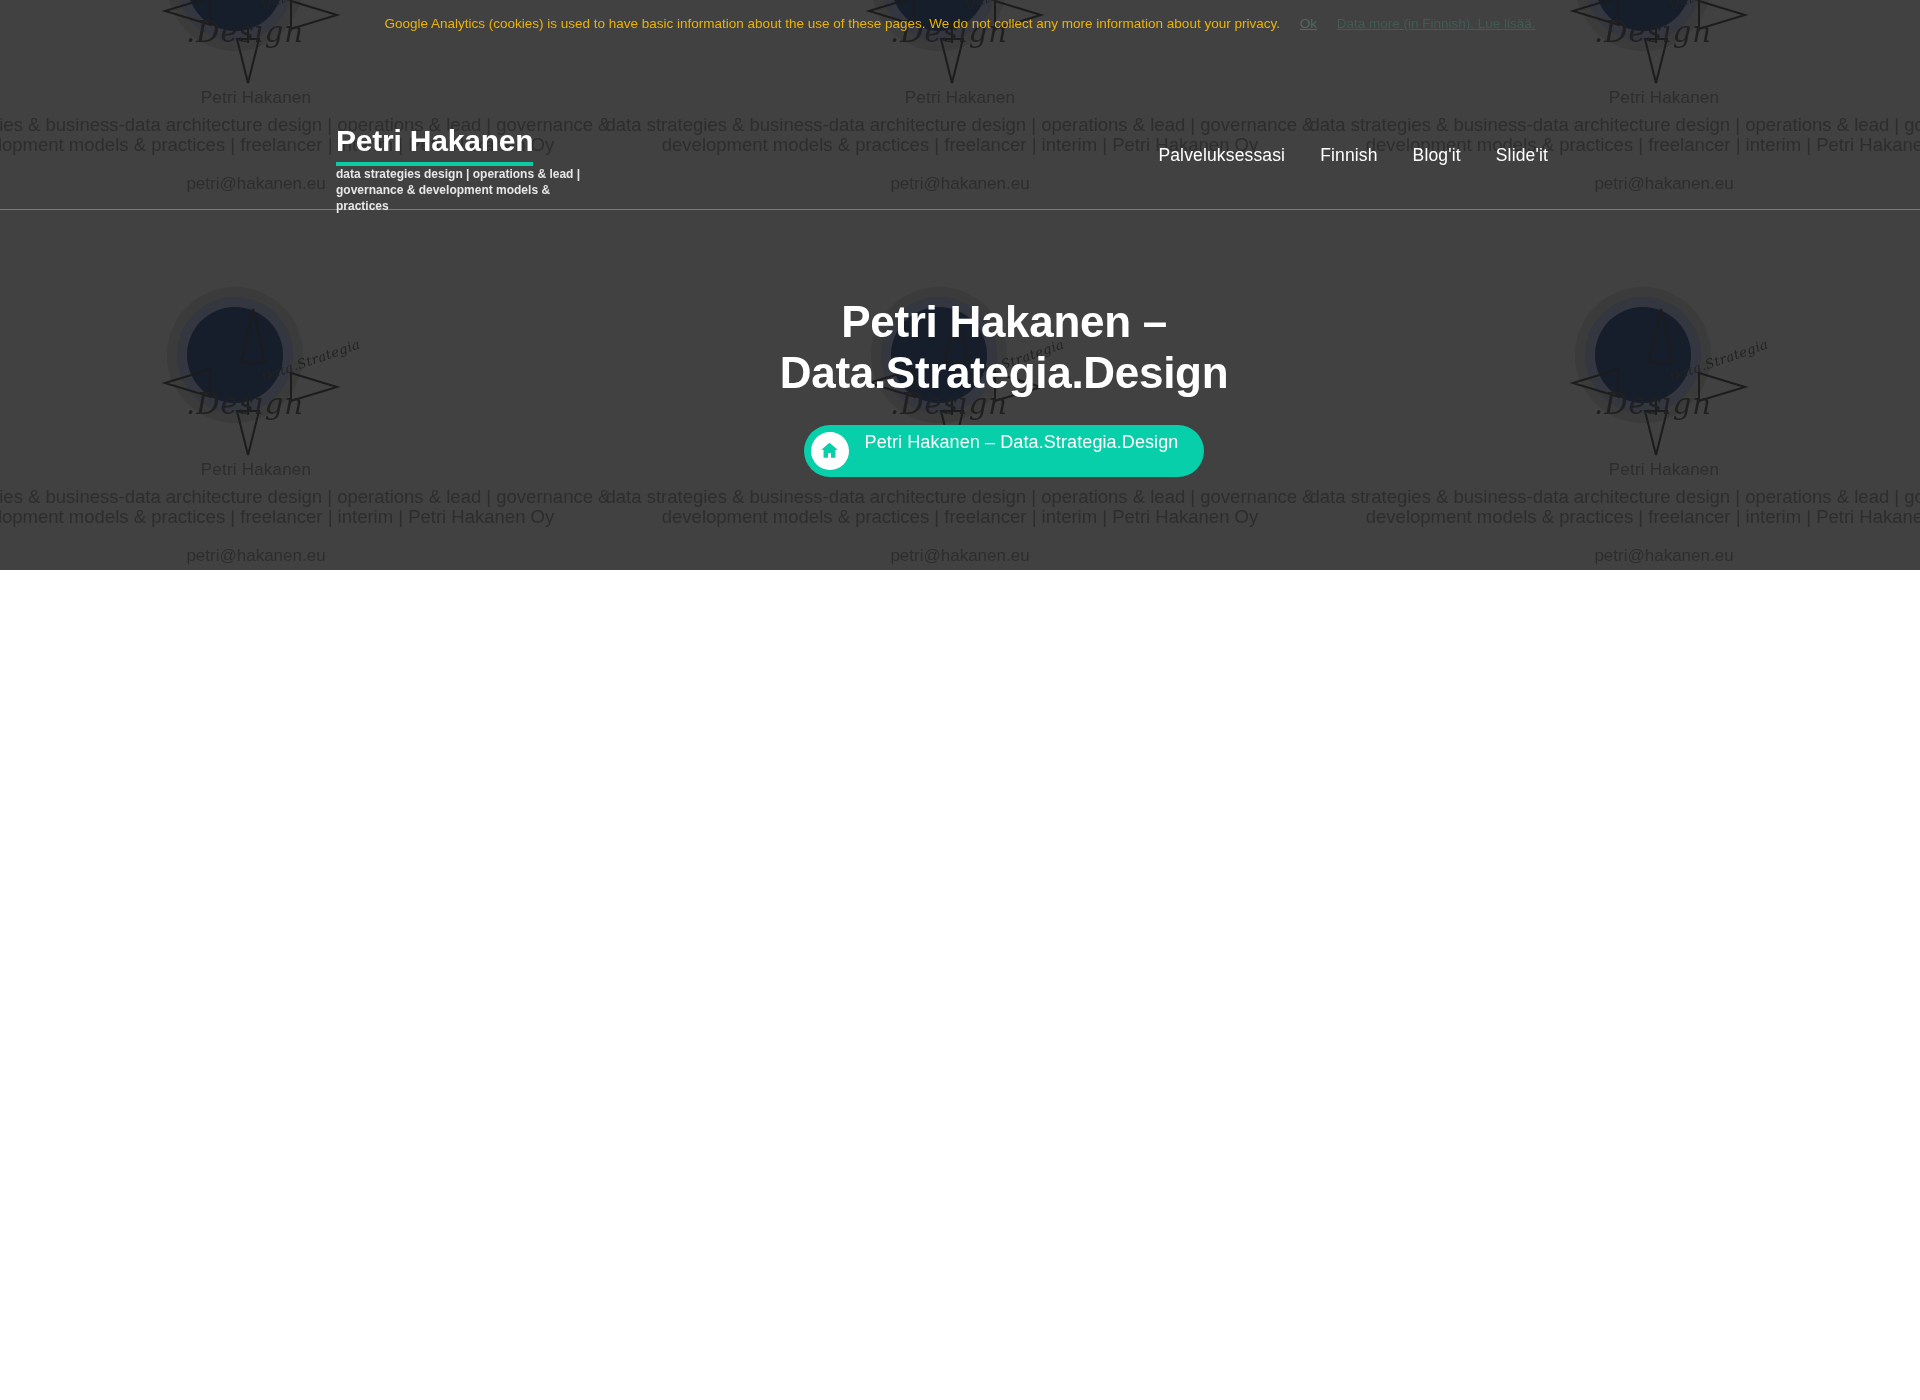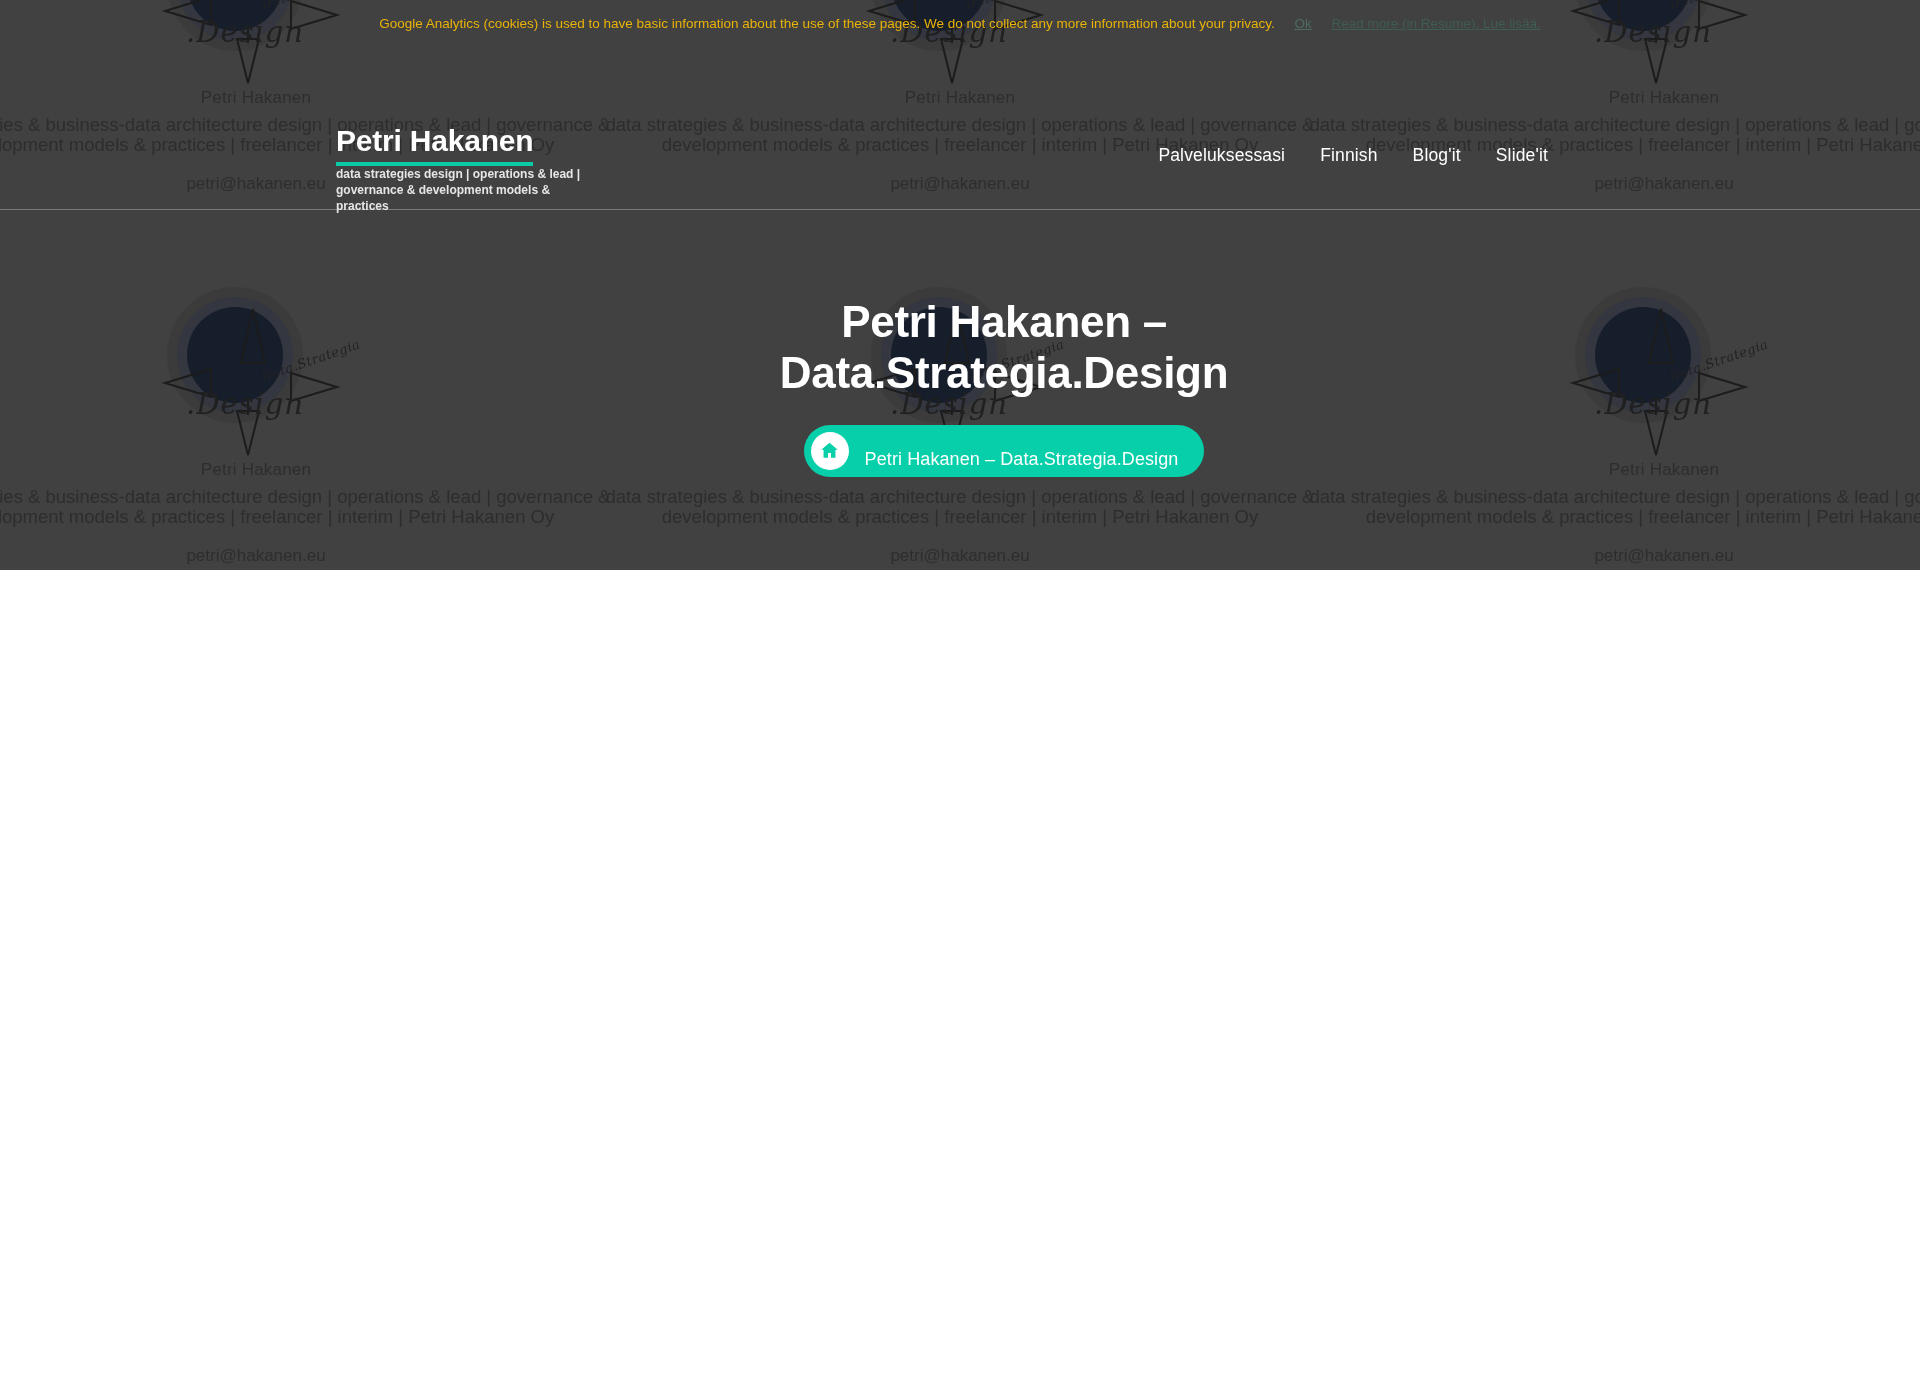--- a/index.html
+++ b/index.html
@@ -207,21 +207,21 @@
     font-size: 44px;
     font-weight: bold;
     color: #ffffff;
     line-height: 1.17;
     letter-spacing: -.3px;
   }
   .hero-title .line { display: block; }
 
   .hero-button {
     display: inline-flex;
-    align-items: flex-end;
+    align-items: flex-start;
     margin-top: 26px;
     background: #06CFA9;
     border: none;
     border-radius: 40px;
     padding: 7px 26px 7px 7px;
     cursor: pointer;
     text-decoration: none;
   }
   .hero-button .btn-icon {
     width: 38px;
@@ -371,21 +371,21 @@
             <span>data strategies &amp; business-data architecture design | operations &amp; lead | governance &amp;</span>
             <span>development models &amp; practices | freelancer | interim | Petri Hakanen Oy</span>
           </div>
           <div class="wm-email">petri@hakanen.eu</div>
         </div>
       </div>
 
     <div class="cookie-bar">
       <span class="cookie-text">Google Analytics (cookies) is used to have basic information about the use of these pages. We do not collect any more information about your privacy.</span>
       <a href="#" class="ok-link">Ok</a>
-      <a href="#">Read more (in Resume). Lue lisää.</a>
+      <a href="#">Data more (in Finnish). Lue lisää.</a>
     </div>
 
     <header class="site-header">
       <div class="header-inner">
 
         <div class="brand">
           <div class="brand-title">Petri Hakanen</div>
           <div class="brand-tagline">data strategies design | operations &amp; lead | governance &amp; development models &amp; practices</div>
         </div>
 

